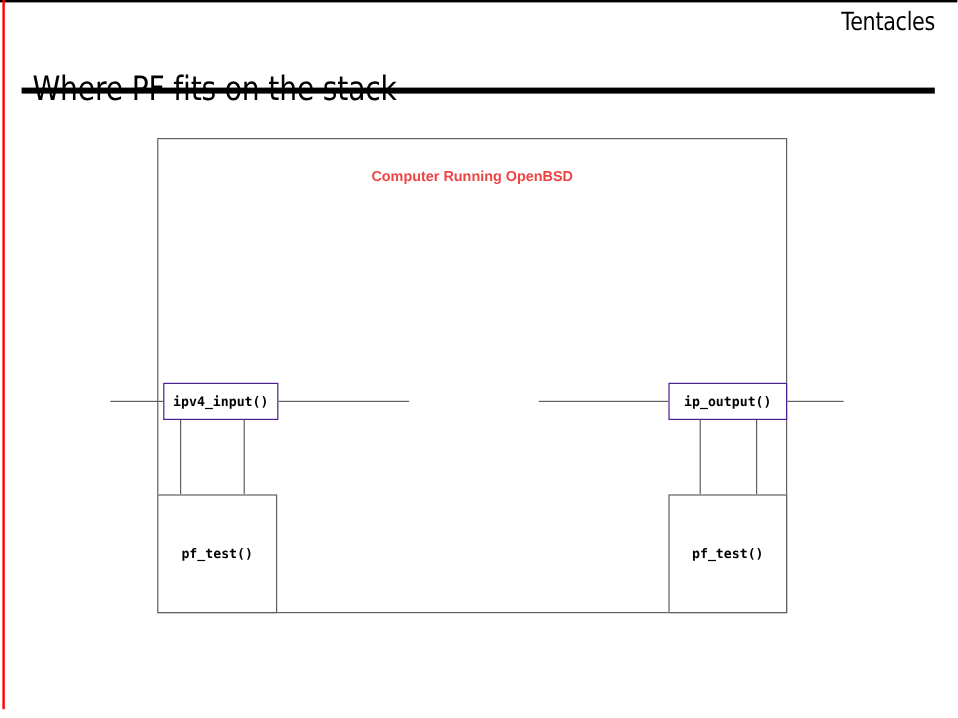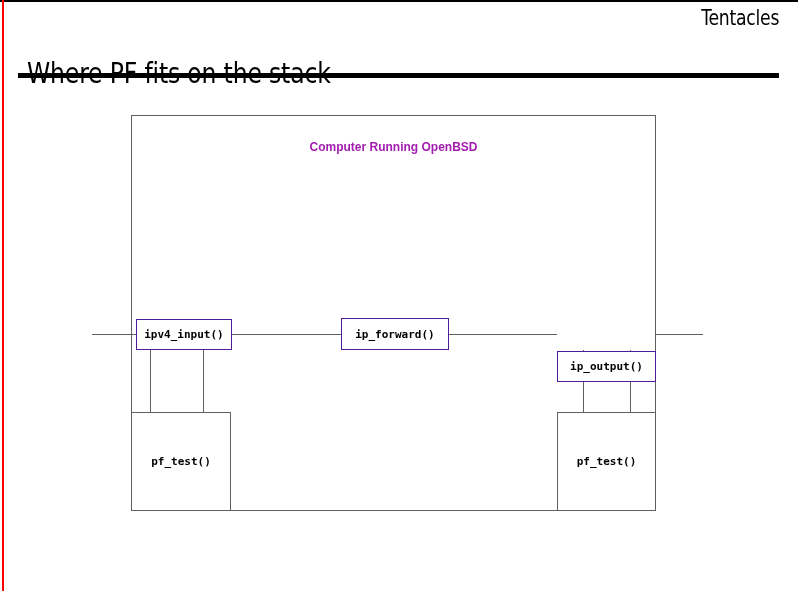--- a/index.html
+++ b/index.html
@@ -107,21 +107,21 @@
 
   .machine-label {
     position: absolute;
     left: 131px;
     top: 140px;
     width: 525px;
     text-align: center;
     font-family: "Liberation Sans", sans-serif;
     font-size: 12px;
     font-weight: bold;
-    color: #a21caf;
+    color: #ef4444;
   }
 
   .fbox {
     position: absolute;
     border: 1px solid #4c1d95;
     box-sizing: border-box;
     background: #ffffff;
     display: flex;
     align-items: center;
     justify-content: center;
@@ -149,21 +149,21 @@
     position: absolute;
     left: 0;
     right: 0;
     top: 42px;
     text-align: center;
   }
 
   
   #box-ipv4-input { left: 136px; top: 319px; width: 96px;  height: 31px; }
   #box-ip-forward { left: 341px; top: 318px; width: 108px; height: 32px; }
-  #box-ip-output  { left: 557px; top: 319px; width: 99px;  height: 31px; margin-top: 32px; }
+  #box-ip-output  { left: 557px; top: 319px; width: 99px;  height: 31px; }
 
   #box-pf-left  { left: 131px; top: 412px; width: 100px; height: 99px; }
   #box-pf-right { left: 557px; top: 412px; width: 99px;  height: 99px; }
 </style>
 </head>
 <body>
 
 <div id="slide">
 
   <div class="top-rule"></div>
@@ -190,21 +190,20 @@
     <div class="line hline" style="left:656px; top:334px; width:47px;"></div>
 
     <div class="line vline" style="left:150px; top:350px; height:62px;"></div>
     <div class="line vline" style="left:203px; top:350px; height:62px;"></div>
 
     <div class="line vline" style="left:583px; top:350px; height:62px;"></div>
     <div class="line vline" style="left:630px; top:350px; height:62px;"></div>
 
     <div class="fbox" id="box-ipv4-input">ipv4_input()</div>
 
-    <div class="fbox" id="box-ip-forward">ip_forward()</div>
 
     <div class="fbox" id="box-ip-output">ip_output()</div>
 
     <div class="pfbox" id="box-pf-left">
       <span class="pflabel">pf_test()</span>
     </div>
 
     <div class="pfbox" id="box-pf-right">
       <span class="pflabel">pf_test()</span>
     </div>

